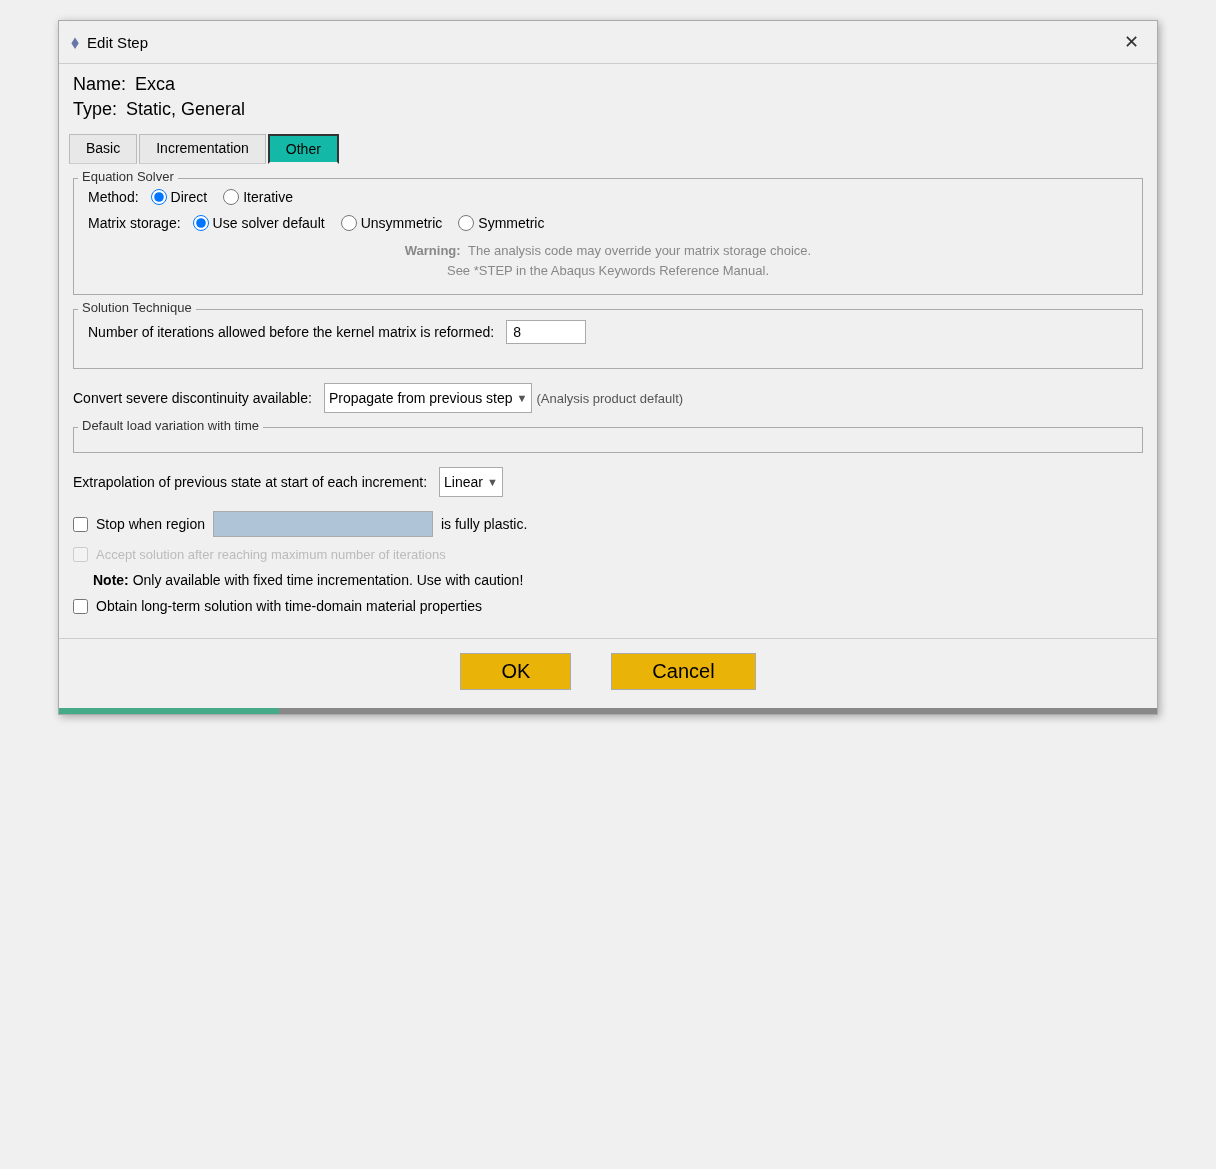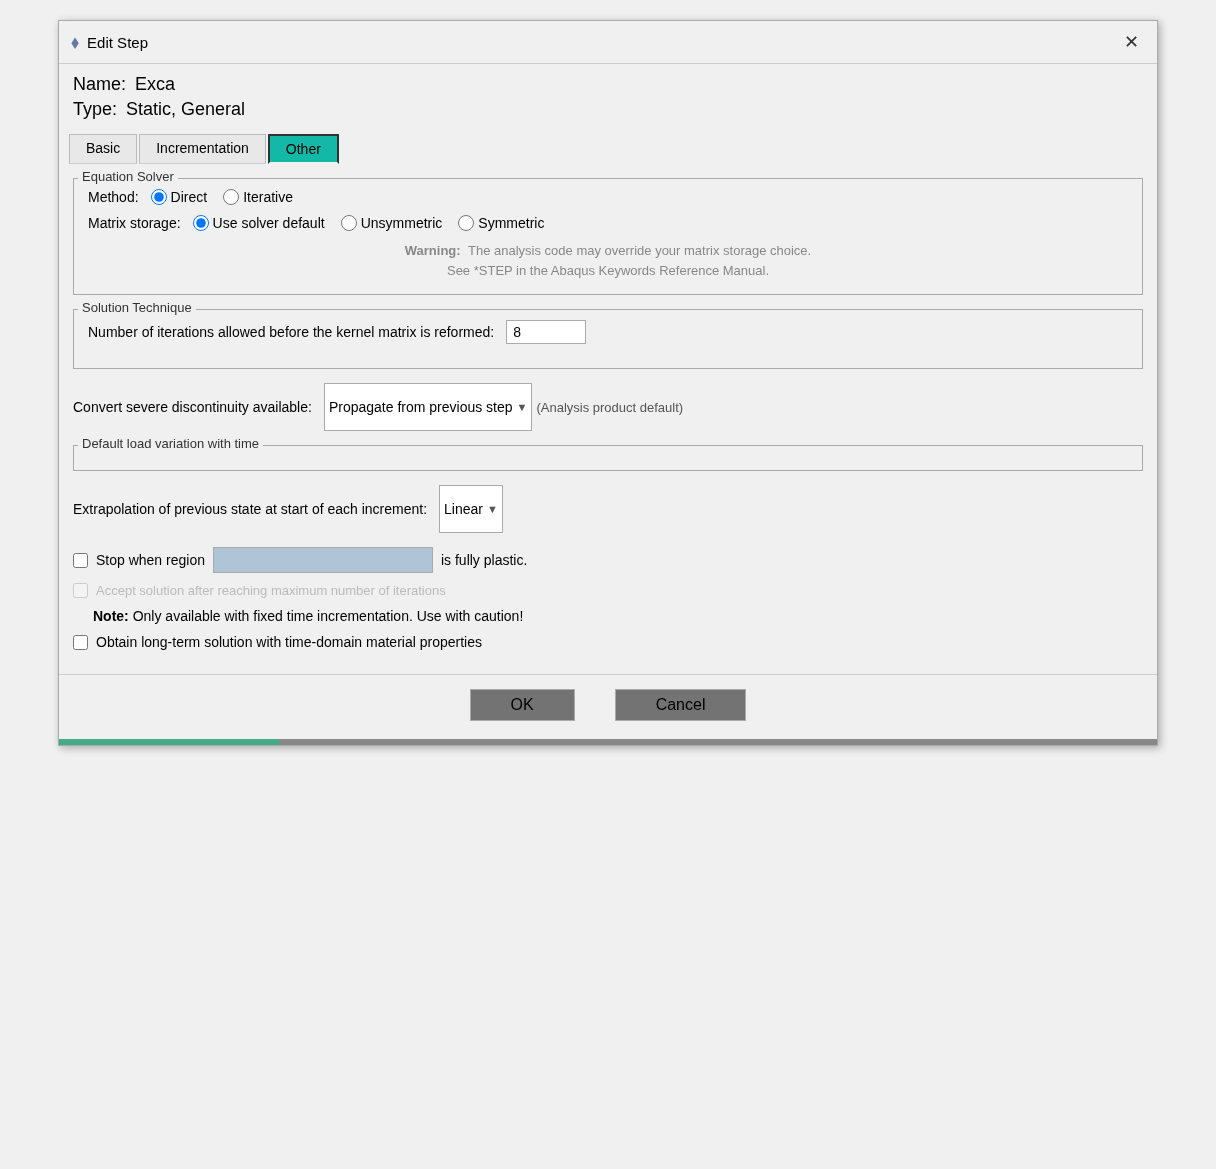--- a/index.html
+++ b/index.html
@@ -136,21 +136,21 @@
       padding: 3px 6px;
       font-size: 14px;
       width: 80px;
       background: #fff;
     }
     .dropdown-wrapper {
       display: inline-flex;
       align-items: center;
       border: 1px solid #aaa;
       background: #fff;
-      padding: 15px 4px;
+      padding: 6px 4px;
       font-size: 14px;
       gap: 4px;
       cursor: pointer;
     }
     .dropdown-arrow {
       font-size: 11px;
       color: #555;
     }
     .inline-note {
       font-size: 13px;
@@ -187,22 +187,22 @@
     }
     .btn-row {
       display: flex;
       justify-content: center;
       gap: 40px;
       padding: 14px 0 18px 0;
       border-top: 1px solid #ccc;
     }
     .btn {
       padding: 6px 40px;
-      font-size: 16px;
-      background: #737373;
+      font-size: 20px;
+      background: #eab308;
       border: 1px solid #aaa;
       cursor: pointer;
       min-width: 90px;
     }
     .bottom-bar {
       height: 6px;
       background: linear-gradient(to right, #4a8, #4a8 20%, #888 20%);
     }
     .iterations-row {
       display: flex;

